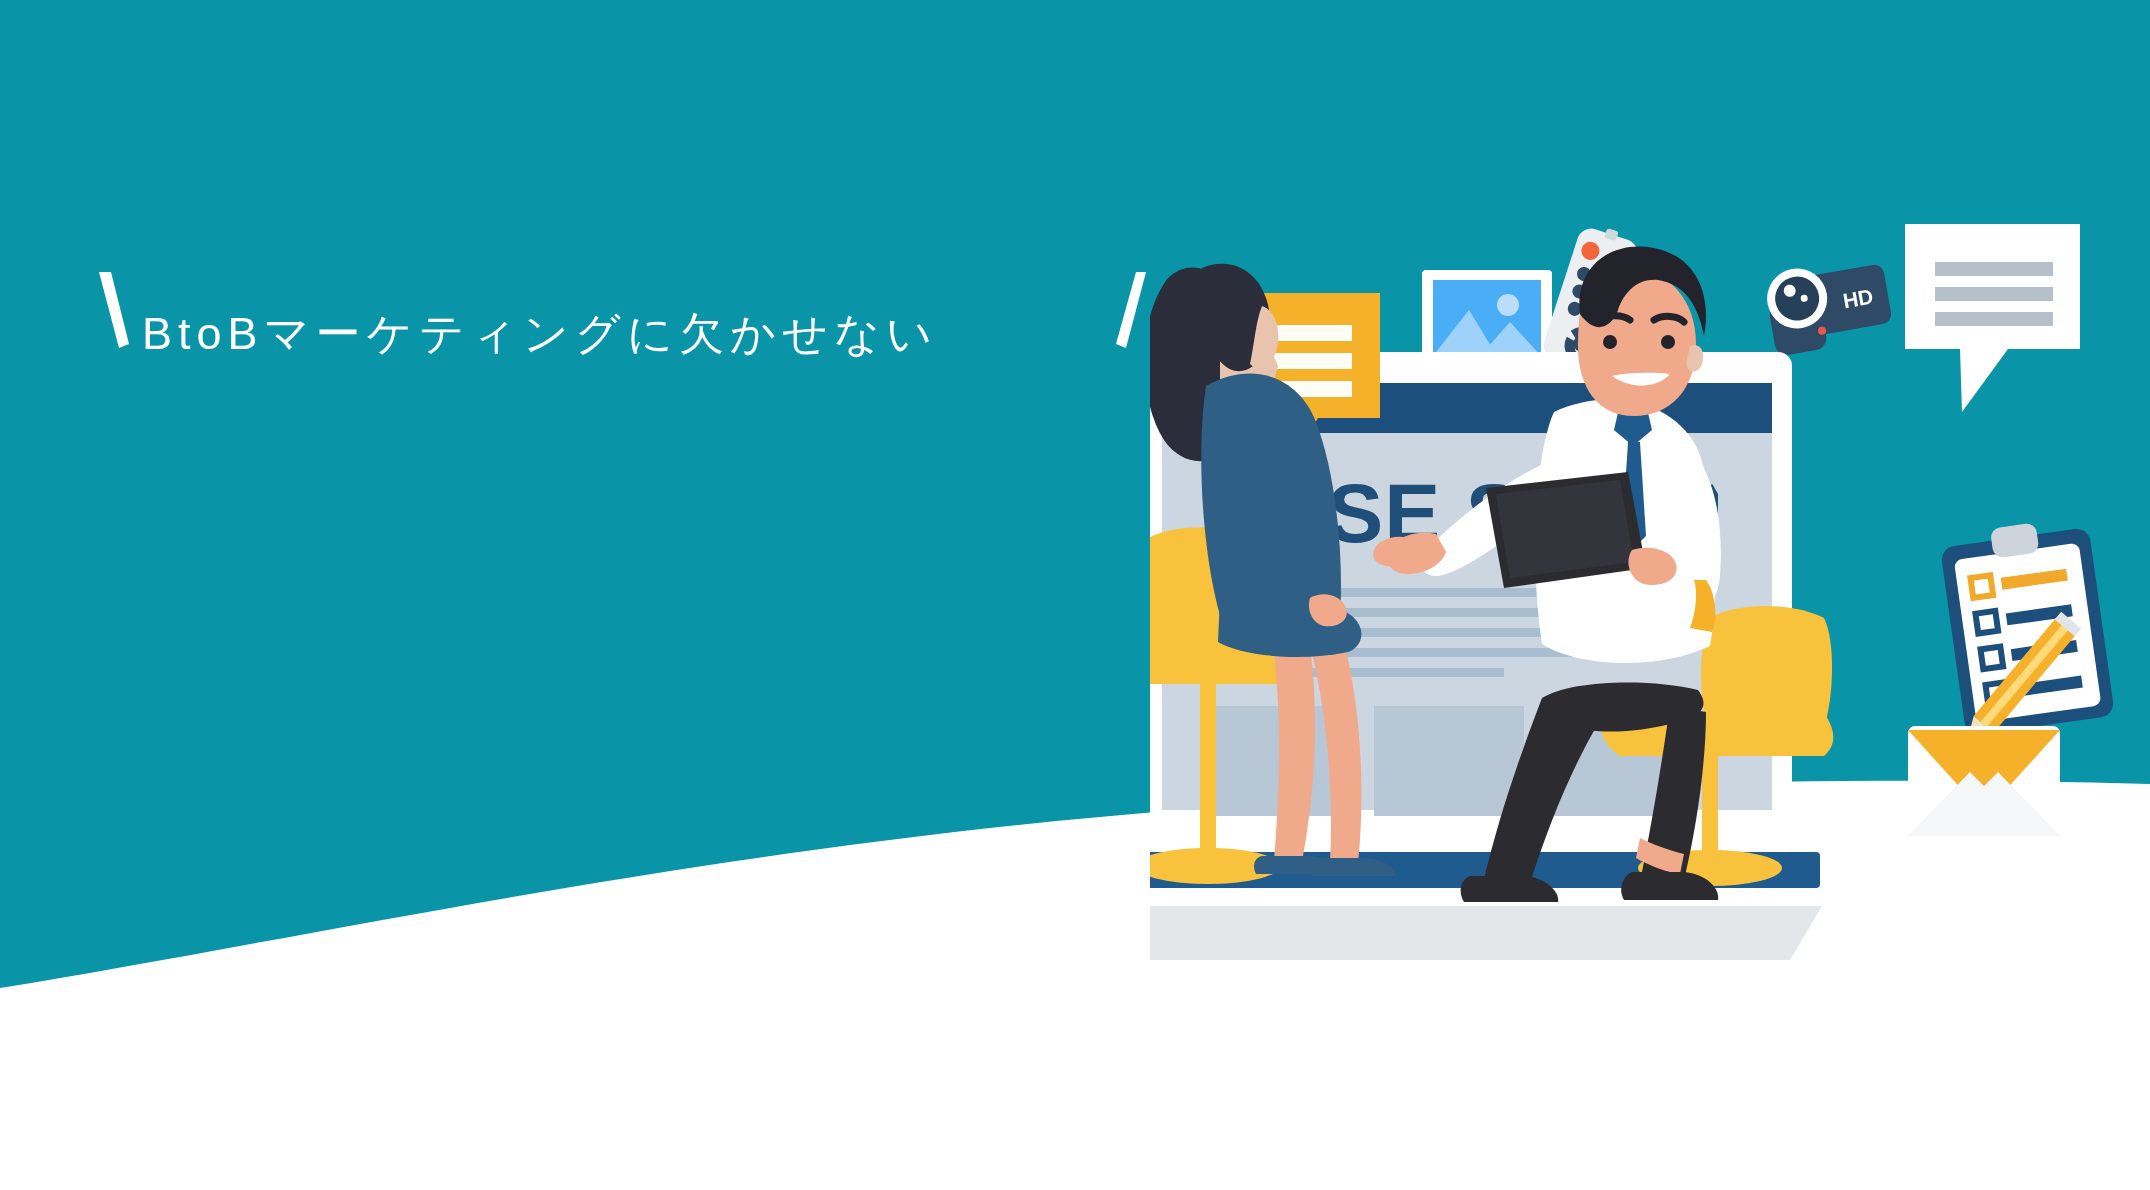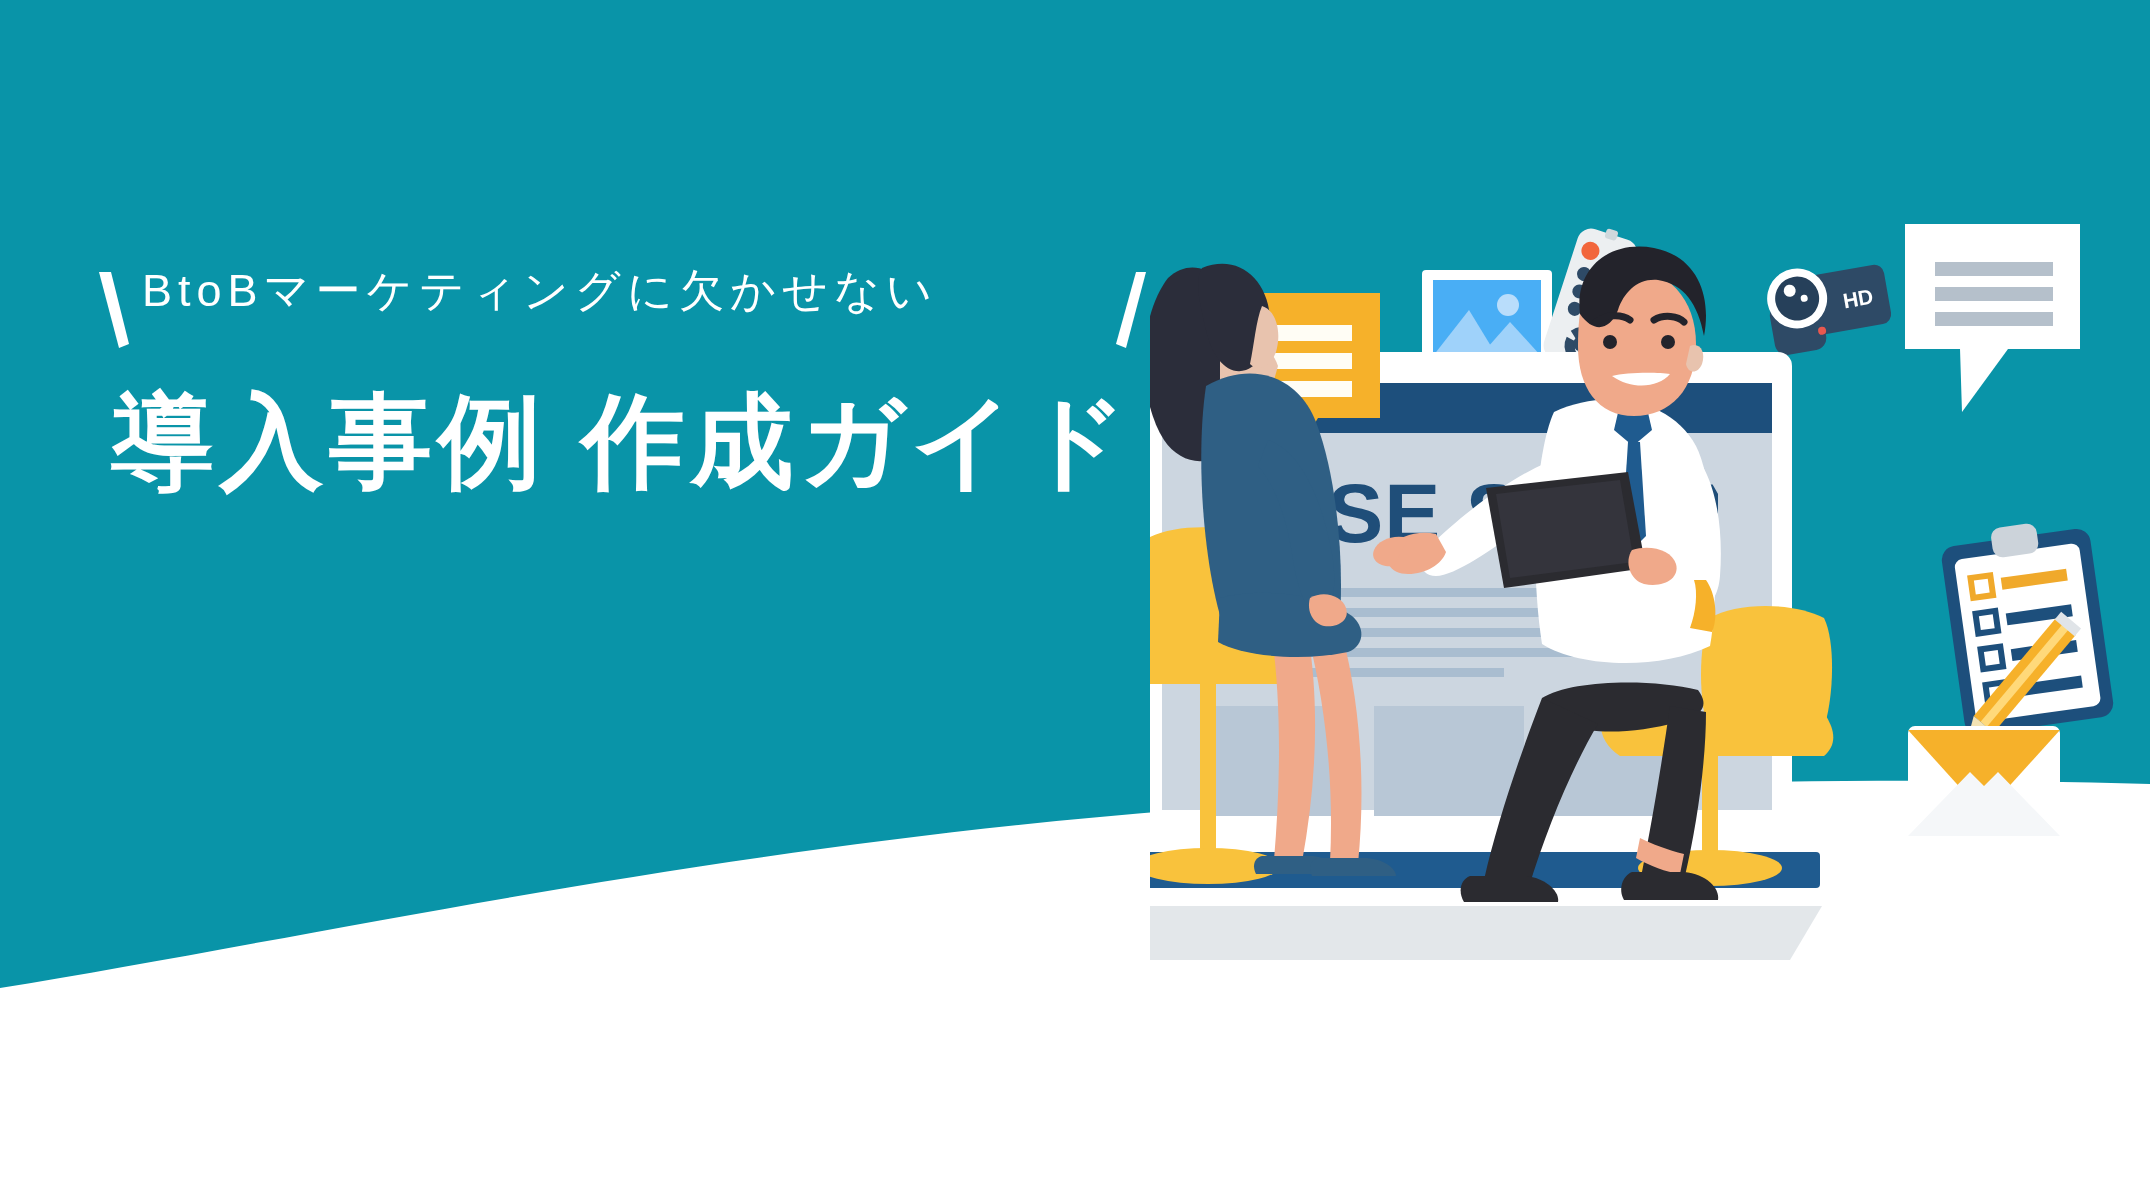--- a/index.html
+++ b/index.html
@@ -12,21 +12,21 @@
     background:#0994a8;
     overflow:hidden;
   }
 
   
   #wave { position:absolute; left:0; bottom:0; width:2150px; height:420px; }
 
   
   #text-block { position:absolute; left:95px; top:268px; width:1020px; }
 
-  #subtitle-row { position:relative; height:88px; display:flex; align-items:flex-start; }
+  #subtitle-row { position:relative; height:88px; display:flex; align-items:flex-end; }
   .slash { position:absolute; top:2px; }
   .slash svg { display:block; }
   #slash-left { left:0px; }
   #slash-right { left:1015px; }
 
   #subtitle {
     margin-left:47px;
     color:#ffffff;
     font-size:45px;
     letter-spacing:6px;
@@ -70,21 +70,20 @@
 
       <div id="subtitle">BtoBマーケティングに欠かせない</div>
 
       <span class="slash" id="slash-right">
         <svg width="40" height="80" viewBox="0 0 40 80">
           <path d="M36,2 L26,2 L6,74 L16,78 Z" fill="#ffffff"></path>
         </svg>
       </span>
     </div>
 
-    <div id="main-title">導入事例 作成ガイド</div>
   </div>
 
   <div id="illustration">
   <svg width="1000" height="1040" viewBox="0 0 1000 1040">
 
     <defs>
       <clipPath id="pageClip">
         <rect x="48" y="252" width="520" height="420"></rect>
       </clipPath>
     </defs>

